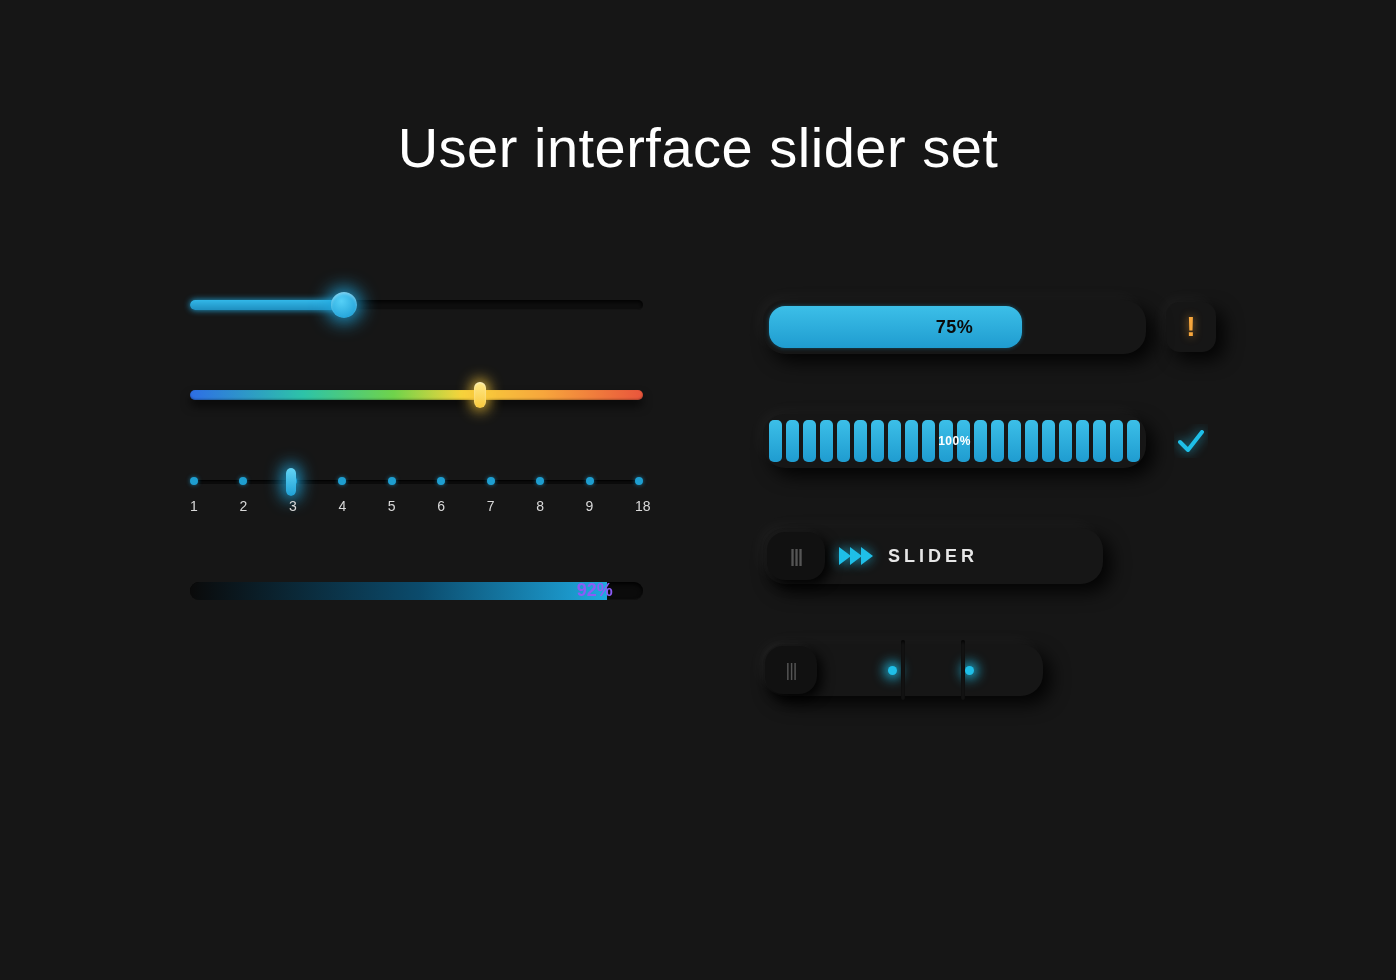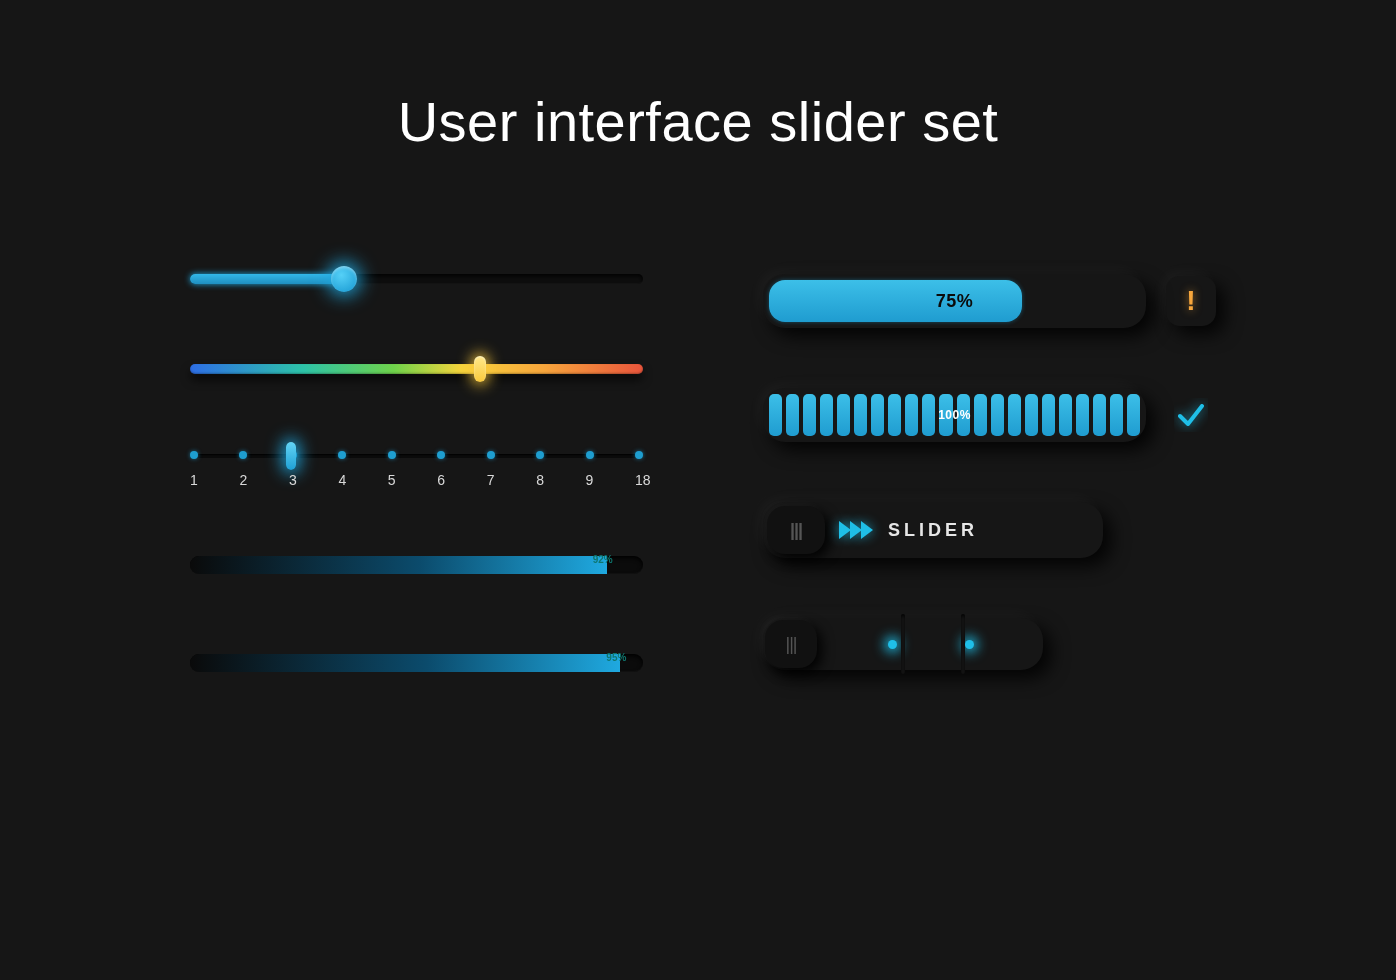--- a/index.html
+++ b/index.html
@@ -1,16 +1,16 @@
 <!DOCTYPE html>
 <html><head>
 <meta charset="utf-8">
 <style>
   html,body{margin:0;padding:0;width:1396px;height:980px;background:#161616;font-family:sans-serif;overflow:hidden}
-  .title{ text-align:center;font-size:56px;color:#fff;font-weight:400;letter-spacing:.5px;margin-top:89px;}
+  .title{ text-align:center;font-size:56px;color:#fff;font-weight:400;letter-spacing:.5px;margin-top:115px;}
   .grid{position:relative;margin:120px 180px 0 190px;display:flex;gap:120px}
   .col{flex:1;display:flex;flex-direction:column;gap:80px}
 
   
   .track{position:relative;height:10px;border-radius:10px;background:#0e0e0e;box-shadow:inset 0 2px 4px rgba(0,0,0,.9),inset 0 -1px 1px rgba(255,255,255,.04)}
   .fill-blue{position:absolute;left:0;top:0;bottom:0;border-radius:10px 0 0 10px;background:linear-gradient(#32b7e8,#1f8fc0);box-shadow:0 0 6px #1fa9e0}
   .thumb{position:absolute;top:50%;transform:translate(-50%,-50%);width:26px;height:26px;border-radius:50%;background:radial-gradient(circle at 40% 35%,#55d0f7,#1697d0);box-shadow:0 0 18px 4px rgba(31,169,224,.9),inset 0 2px 3px rgba(255,255,255,.35)}
   
   
   .track-rainbow{position:relative;height:10px;border-radius:10px;background:linear-gradient(90deg,#2e6ee6 0%,#2dc3a8 25%,#6fd34b 45%,#f7d43c 60%,#f7a63c 78%,#e9553c 100%);box-shadow:0 6px 10px rgba(0,0,0,.65),inset 0 -1px 2px rgba(0,0,0,.3)}
@@ -21,21 +21,21 @@
   .step-track{height:4px;border-radius:4px;background:#0b0b0b;box-shadow:inset 0 1px 2px #000}
   .step-dots{position:absolute;left:0;right:0;top:-3px;display:flex;justify-content:space-between}
   .dot{width:8px;height:8px;border-radius:50%;background:#1e9ed0;box-shadow:0 0 4px rgba(31,169,224,.6)}
   .step-labels{position:absolute;left:0;right:0;top:18px;display:flex;justify-content:space-between;color:#d9d9d9;font-size:14px}
   .step-labels span{width:8px;text-align:center}
   .step-thumb{position:absolute;top:-12px;transform:translateX(-50%);width:10px;height:28px;border-radius:6px;background:linear-gradient(#63d4f5,#1fa1d6);box-shadow:0 0 16px 4px rgba(31,169,224,.9)}
 
   
   .pbar{position:relative;height:18px;border-radius:18px;background:#0b0b0b;box-shadow:inset 0 2px 4px #000,inset 0 -1px 1px rgba(255,255,255,.04)}
   .pbar .pfill{position:absolute;left:0;top:0;bottom:0;border-radius:18px 0 0 18px;background:linear-gradient(90deg,#0a0a0a 0%,#0b4b6c 55%,#1fa9e0 100%)}
-  .pval{position:absolute;right:0;top:-2px;color:#0f766e;font-size:10px;font-weight:700;transform:translateX(6px)}
+  .pval{position:absolute;right:0;top:-2px;color:#8b5cf6;font-size:18px;font-weight:700;transform:translateX(6px)}
 
   
   .neo{border-radius:22px;background:#161616;box-shadow:-6px -6px 14px rgba(255,255,255,.03),8px 8px 18px rgba(0,0,0,.85);}
   .row{display:flex;align-items:center;gap:20px}
 
   .bar75{position:relative;flex:1;height:54px}
   .bar75 .inner{position:absolute;left:6px;top:6px;bottom:6px;width:66%;border-radius:16px;background:linear-gradient(#3cbfe8,#1f9cd0);box-shadow:0 0 4px rgba(31,169,224,.4)}
   .bar75 .txt{position:absolute;left:0;right:0;top:0;bottom:0;display:flex;align-items:center;justify-content:center;font-weight:800;color:#0b0b0b;font-size:18px;letter-spacing:.5px}
   .sq{width:50px;height:50px;border-radius:14px;display:flex;align-items:center;justify-content:center}
   .warn{color:#f7a63c;font-size:28px;font-weight:900;text-shadow:0 0 8px rgba(247,166,60,.7)}
@@ -102,24 +102,20 @@
         <span>9</span>
           <span>18</span>
       </div>
     </div>
 
     <div class="pbar">
       <div class="pfill" style="width:92%"></div>
       <span class="pval" style="right:8%">92%</span>
     </div>
 
-    <div class="pbar">
-      <div class="pfill" style="width:95%"></div>
-      <span class="pval" style="right:5%">95%</span>
-    </div>
 
   </div>
 
   <div class="col" style="gap:60px">
 
     <div class="row">
       <div class="neo bar75">
         <div class="inner"></div>
         <div class="txt">75%</div>
       </div>

